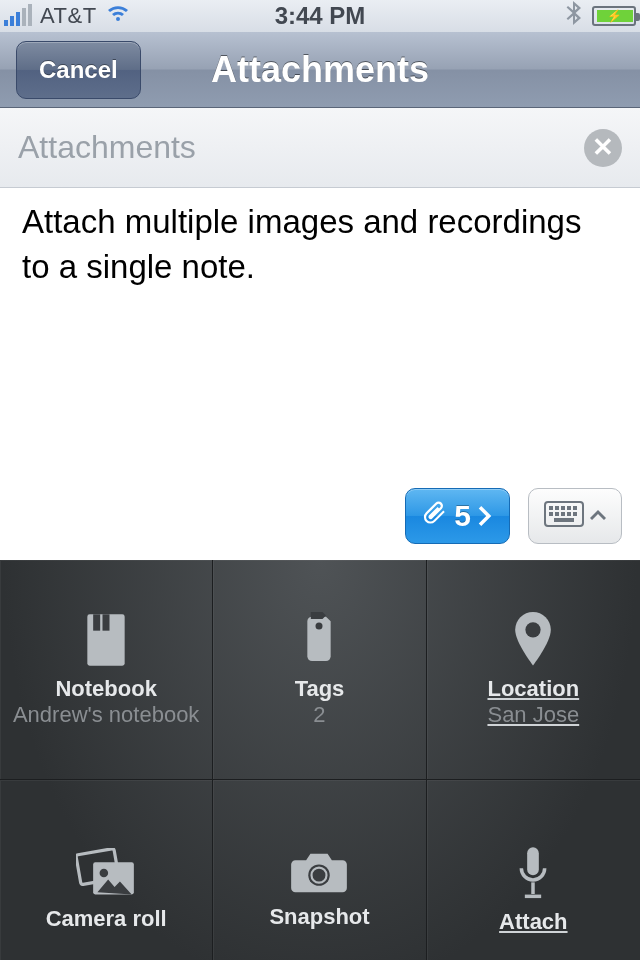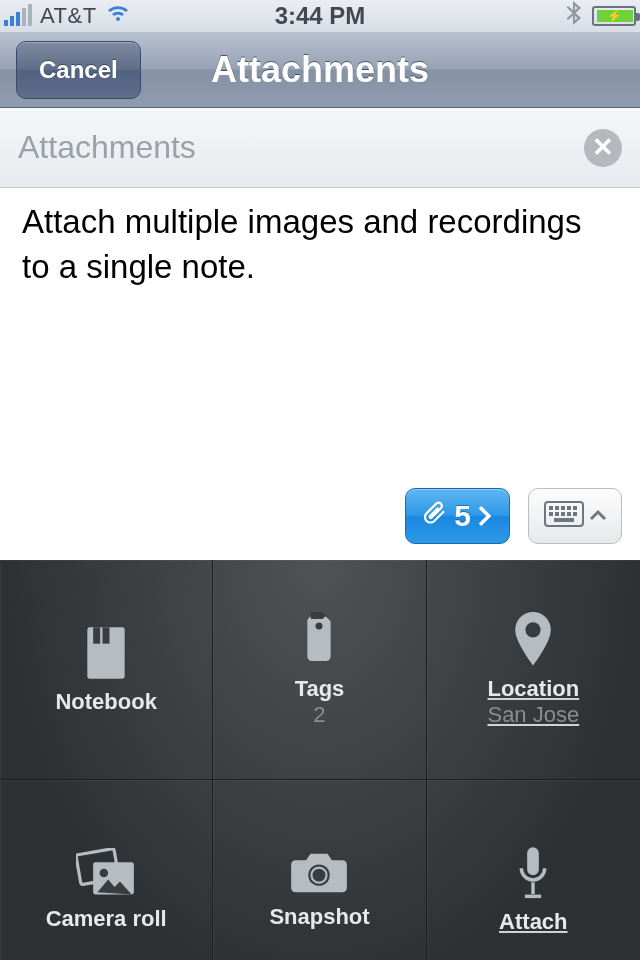--- a/index.html
+++ b/index.html
@@ -249,20 +249,21 @@
 
   <div class="grid-cell">
     <span class="cell-icon">
       <svg width="48" height="56" viewBox="0 0 40 48">
           <rect x="4" y="2" width="32" height="44" rx="2" fill="currentColor"></rect>
           <rect x="9" y="2" width="6" height="14" fill="#3a3d40"></rect>
           <rect x="17" y="2" width="6" height="14" fill="#3a3d40"></rect>
         </svg>
     </span>
     <span class="cell-title">Notebook</span>
+    <span class="cell-sub">Andrew's notebook</span>
   </div>
 
   <div class="grid-cell">
     <span class="cell-icon">
       <svg width="48" height="56" viewBox="0 0 40 48">
           <path fill="currentColor" d="M14 4h12l4 4v30a4 4 0 01-4 4H14a4 4 0 01-4-4V8a4 4 0 014-4z"></path>
           <circle cx="20" cy="12" r="3" fill="#3a3d40"></circle>
           <path fill="#3a3d40" d="M13 0h10l3 3-3 3H13z"></path>
         </svg>
     </span>

